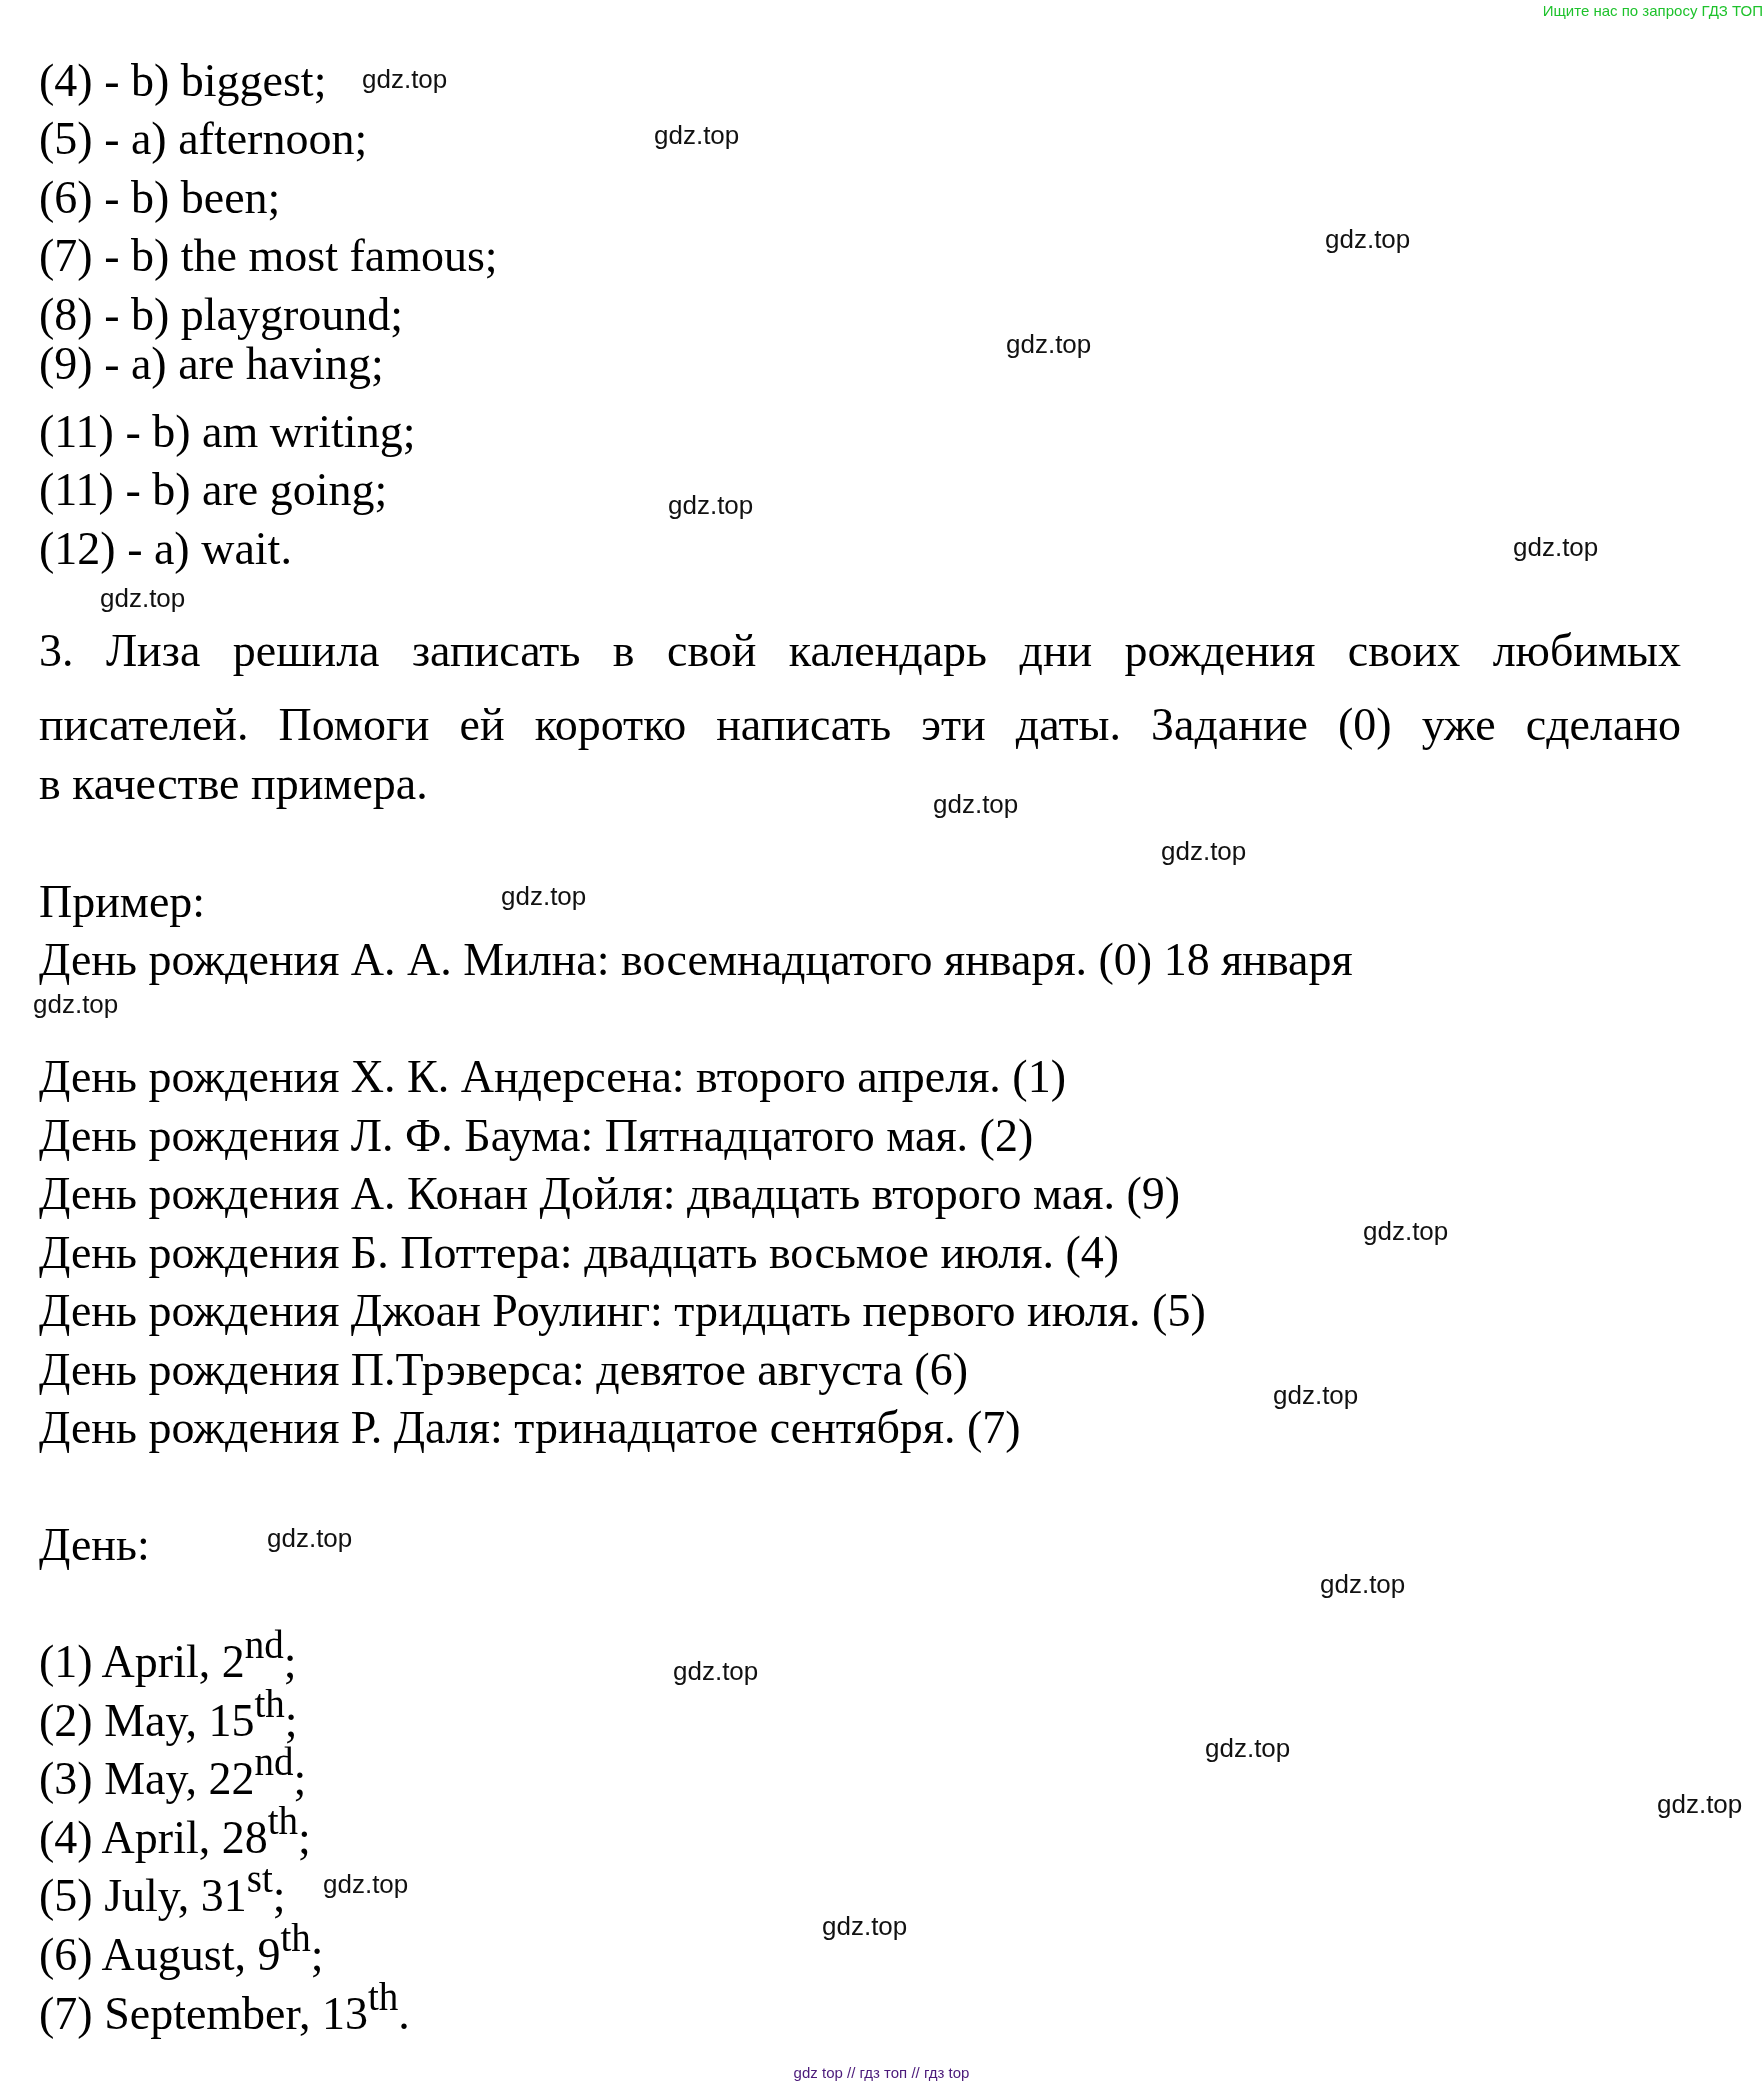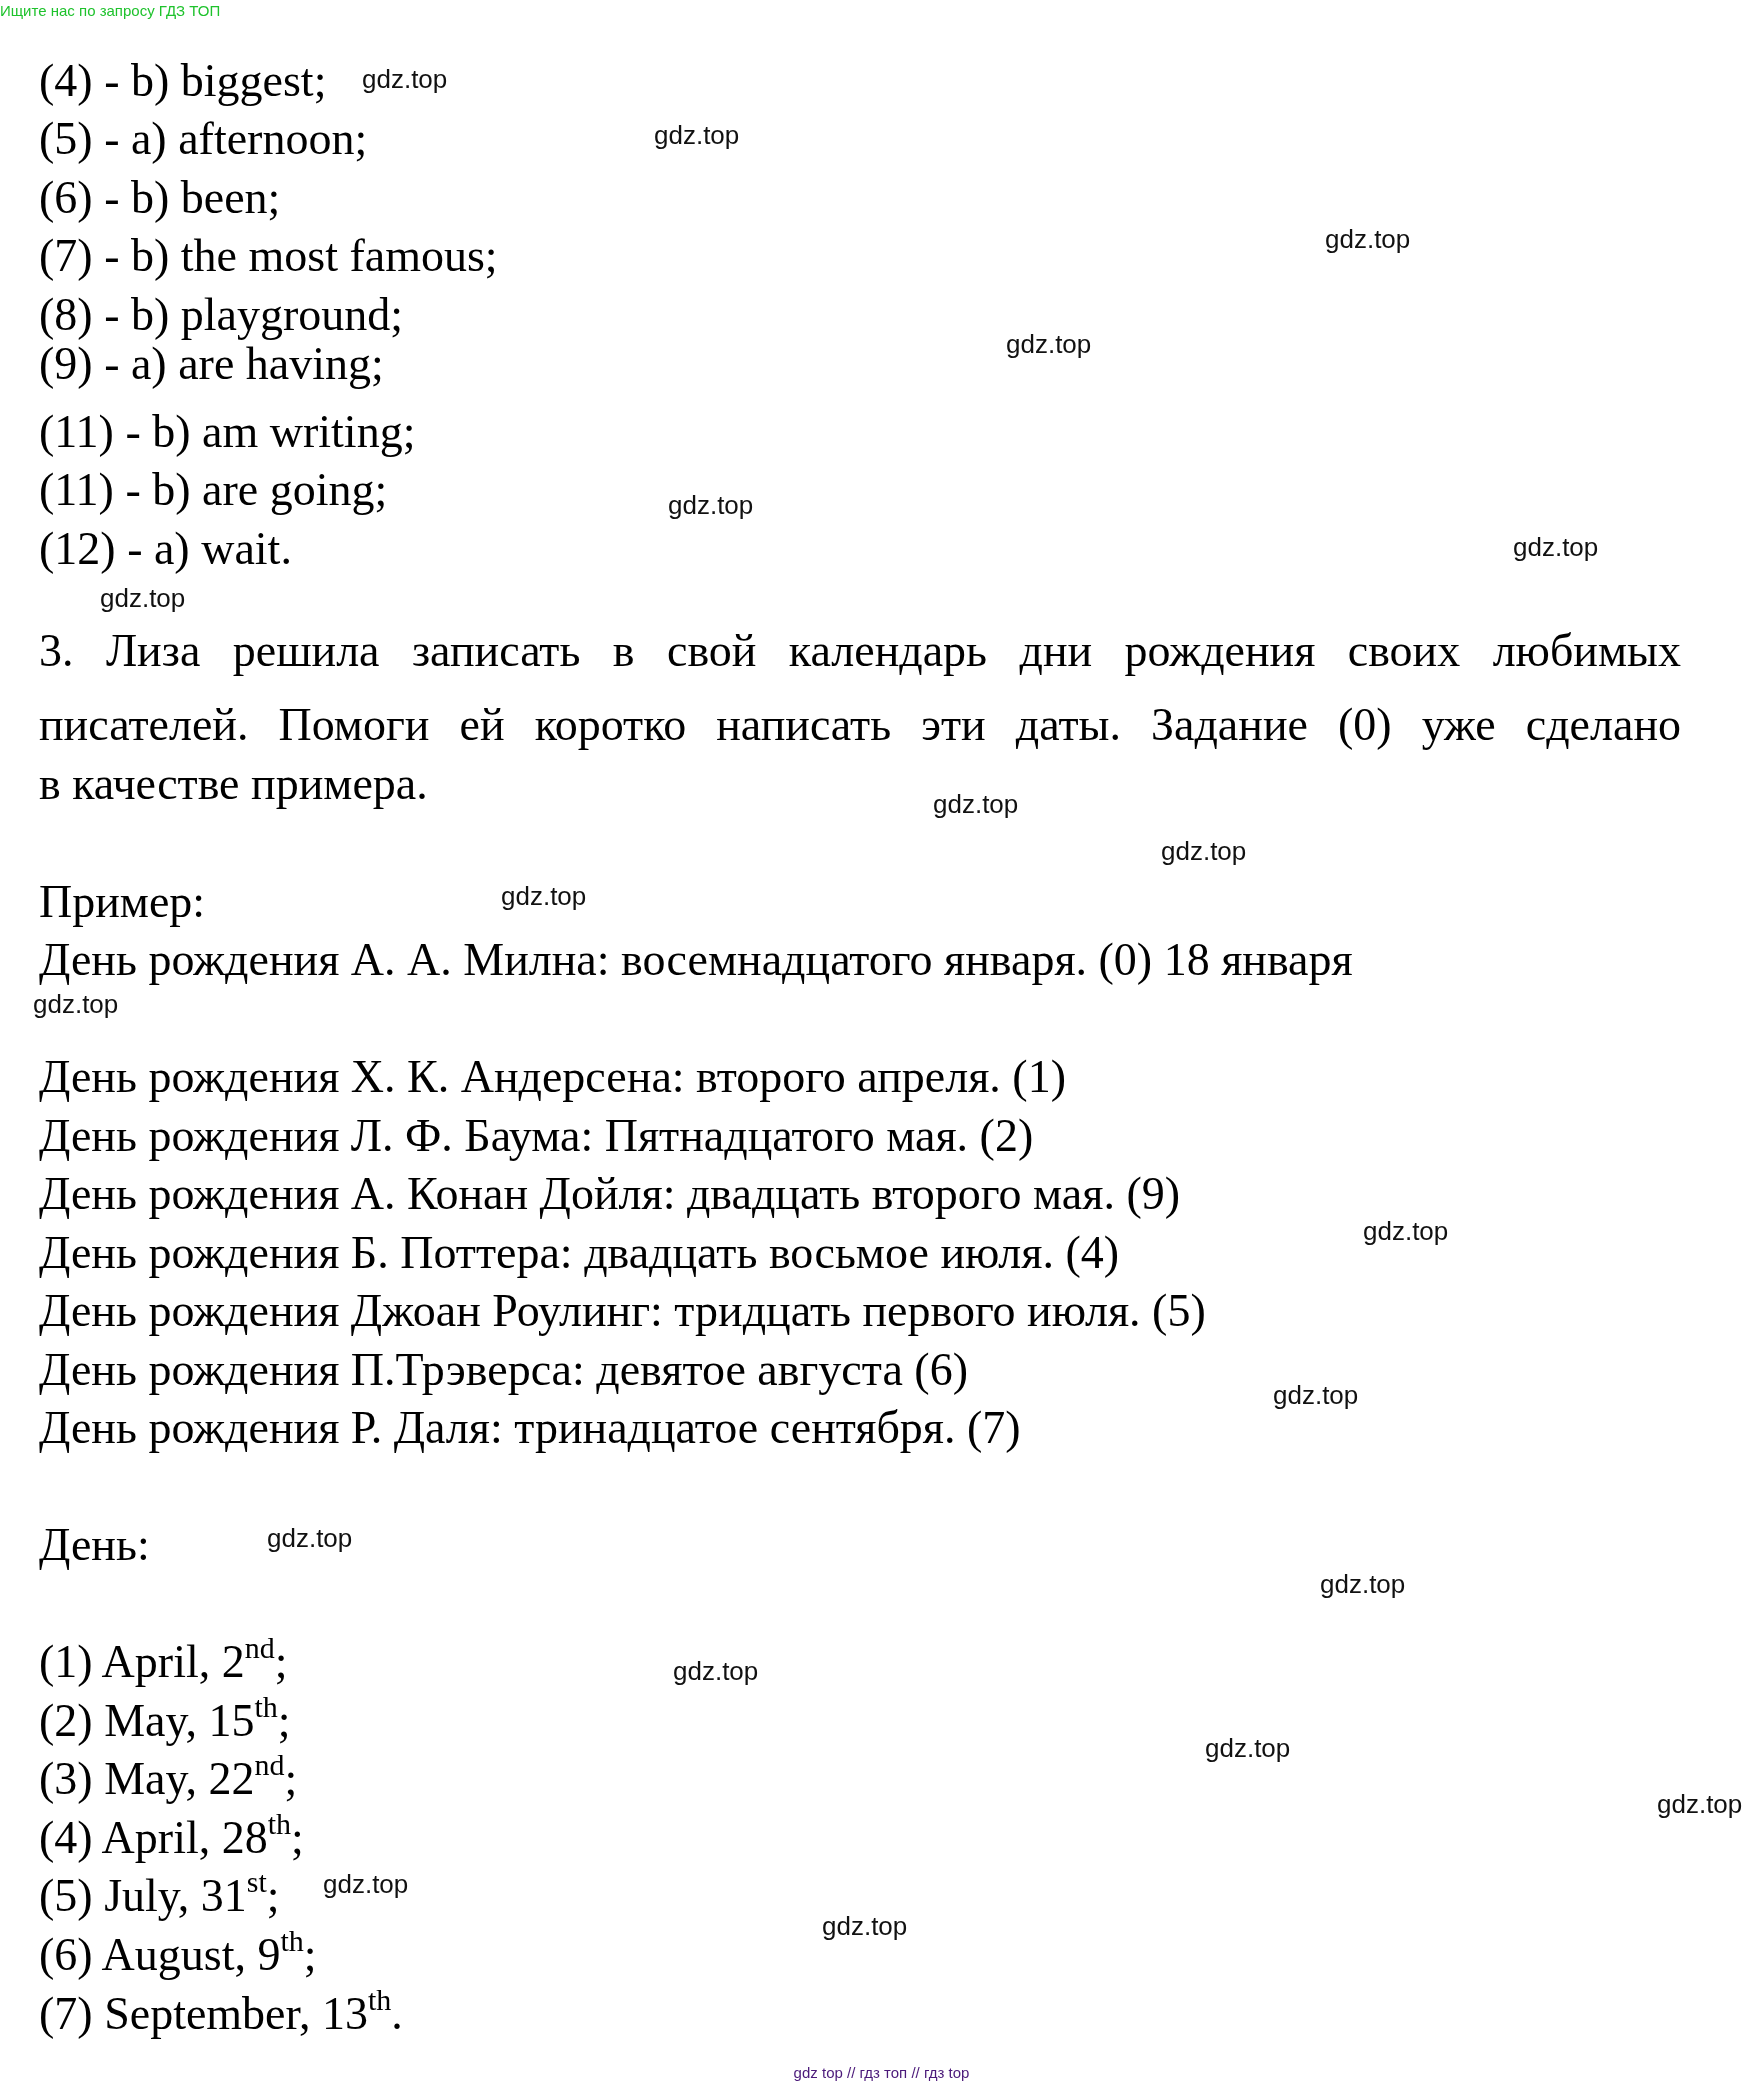--- a/index.html
+++ b/index.html
@@ -1,35 +1,35 @@
 <!DOCTYPE html>
 <html style="font-size:14px"><head>
 <meta charset="utf-8">
 <style>
   html, body { margin: 0; padding: 0; background: #ffffff; }
   body { width: 1763px; height: 2086px; position: relative; overflow: hidden; }
   .top-banner {
     position: absolute; left: 0; top: 0; width: 1763px; height: 21px;
-    text-align: left; font-family: "Liberation Sans", sans-serif;
+    text-align: right; font-family: "Liberation Sans", sans-serif;
     font-size: 15px; line-height: 21px; color: #1ec22c;
   }
   .bottom-banner {
     position: absolute; left: 0; top: 2063px; width: 1763px; height: 19px;
     text-align: center; font-family: "Liberation Sans", sans-serif;
     font-size: 15px; line-height: 19px; color: #4b1a7a;
   }
   .line {
     position: absolute; left: 39px;
     font-family: "Liberation Serif", serif; font-size: 46px;
     color: #000000; white-space: nowrap; line-height: 1;
   }
   .line.just {
     width: 1642px; text-align: justify; text-align-last: justify;
   }
-  .line sup { font-size: 30px; vertical-align: 0; position: relative; top: -19px; }
+  .line sup { font-size: 39px; vertical-align: 0; position: relative; top: -19px; }
   .wm {
     position: absolute; font-family: "Liberation Sans", sans-serif;
     font-size: 26px; color: #111111; line-height: 1; white-space: nowrap;
     transform: translateY(-50%);
   }
 </style>
 </head>
 <body>
 
 <div class="top-banner">Ищите нас по запросу ГДЗ ТОП</div>

